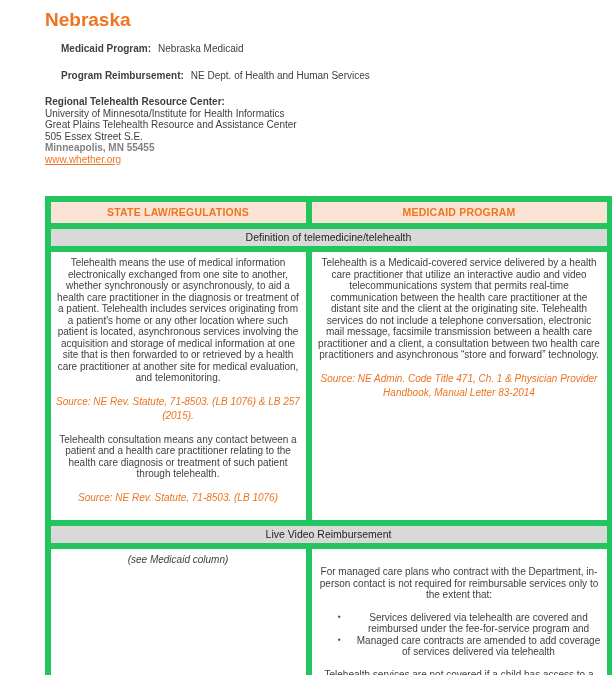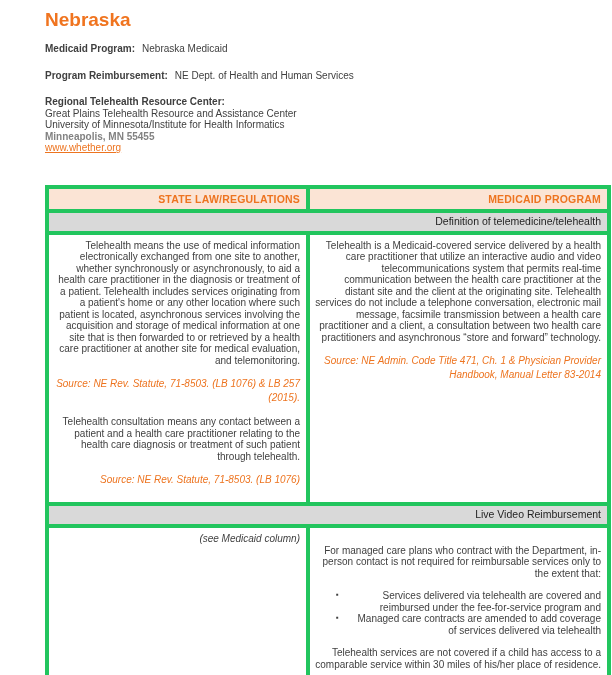--- a/index.html
+++ b/index.html
@@ -23,42 +23,42 @@
     height: 532px;
   }
   h1.doc-title {
     font-size: 19px;
     line-height: 20px;
     font-weight: bold;
     color: #f0741f;
     margin: 0 0 13px 0;
   }
   .field {
-    margin: 0 0 15px 0;
+    margin: 0 0 15px 16px;
   }
   .field .label { font-weight: bold; }
   .field .value { margin-left: 7px; }
   .rc-block p { margin: 0; }
   .rc-block .label { font-weight: bold; }
   .muted { color: #828282; font-weight: bold; }
   a.link {
     color: #ed7420;
     text-decoration: underline;
     cursor: pointer;
   }
   table.policy-table {
     border-collapse: collapse;
     width: 562px;
     margin-top: 31px;
     table-layout: fixed;
   }
   table.policy-table td, table.policy-table th {
-    border: 4px solid #22c55e;
+    border: 6px solid #22c55e;
     vertical-align: top;
-    text-align: right;
+    text-align: center;
   }
   tr.col-head th {
     background: #fbe4d5;
     color: #ed7420;
     font-size: 10.5px;
     font-weight: bold;
     letter-spacing: 0.2px;
     padding: 5px 6px 4px 5px;
   }
   tr.section-row td {
@@ -111,22 +111,23 @@
   <p class="field">
     <span class="label">Medicaid Program:</span><span class="value">Nebraska Medicaid</span>
   </p>
 
   <p class="field">
     <span class="label">Program Reimbursement:</span><span class="value">NE Dept. of Health and Human Services</span>
   </p>
 
   <div class="rc-block">
     <p class="label">Regional Telehealth Resource Center:</p>
+    <p>University of Minnesota/Institute for Health Informatics</p>
     <p>Great Plains Telehealth Resource and Assistance Center</p>
-    <p>University of Minnesota/Institute for Health Informatics</p>
+    <p>505 Essex Street S.E.</p>
     <p class="muted">Minneapolis, MN 55455</p>
     <p><a class="link">www.whether.org</a></p>
   </div>
 
   <table class="policy-table">
     <colgroup>
       <col style="width:261px">
       <col style="width:301px">
     </colgroup>
     <tbody>

